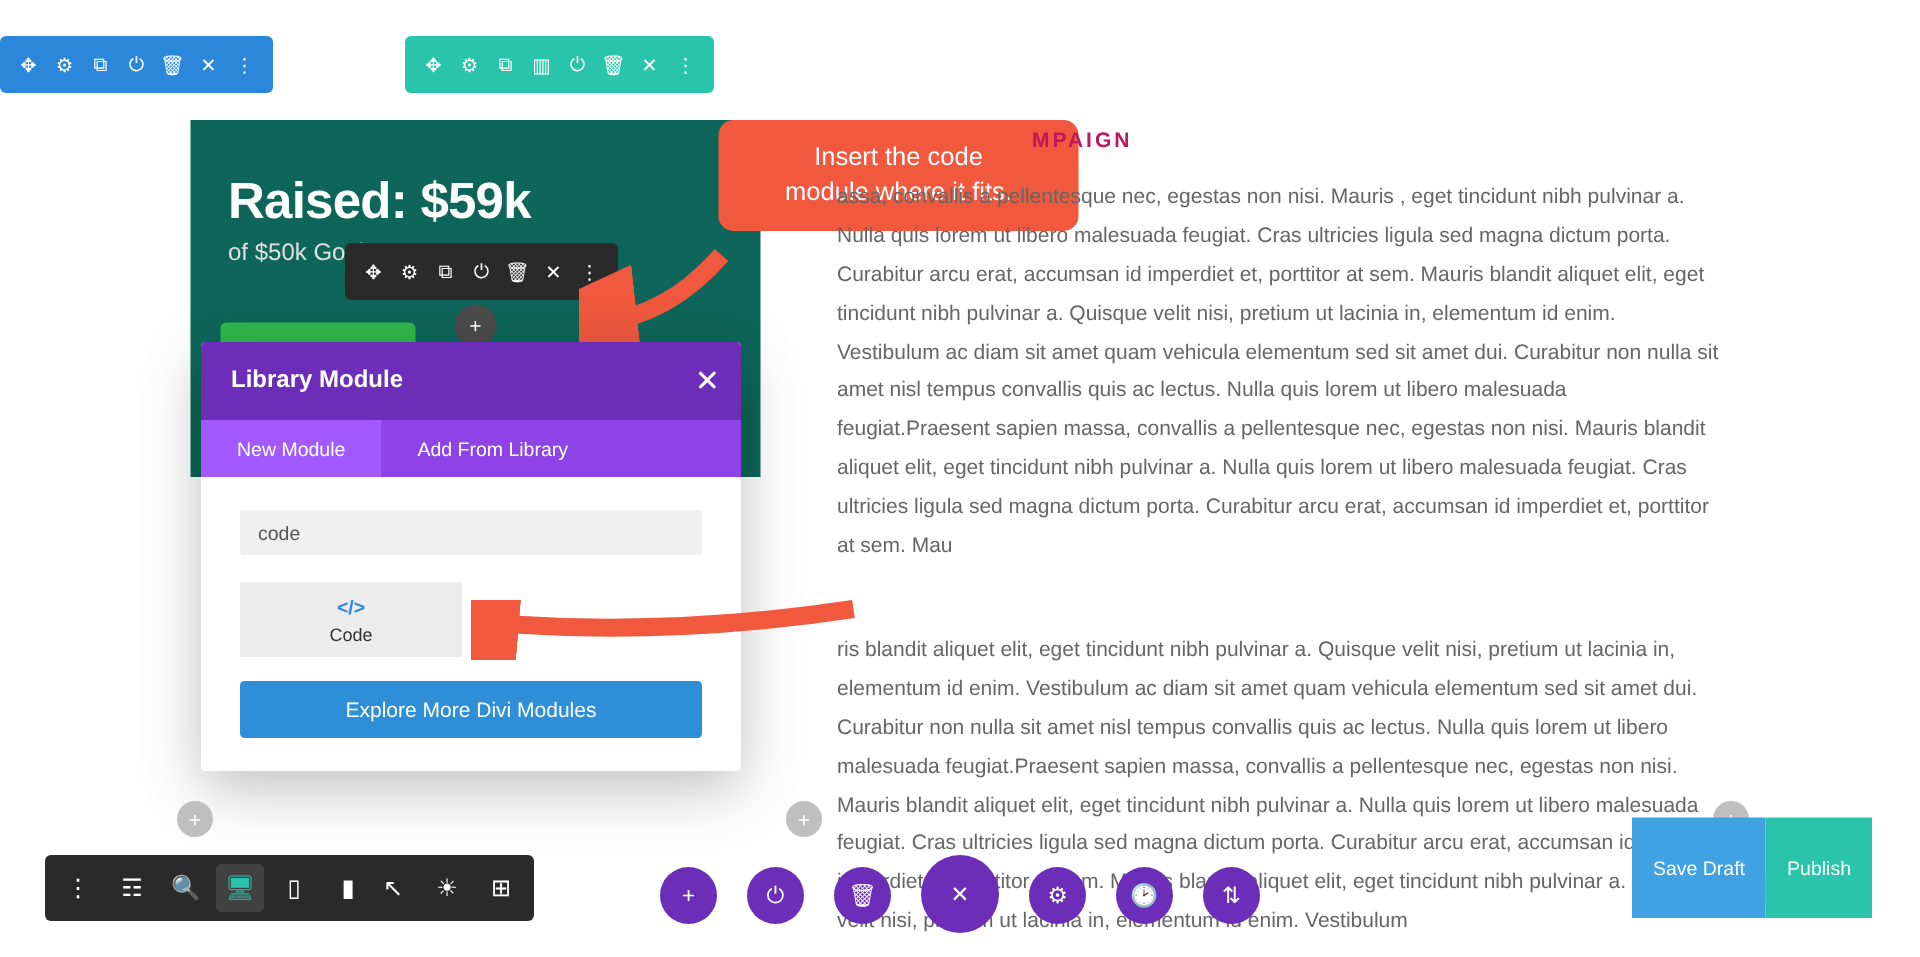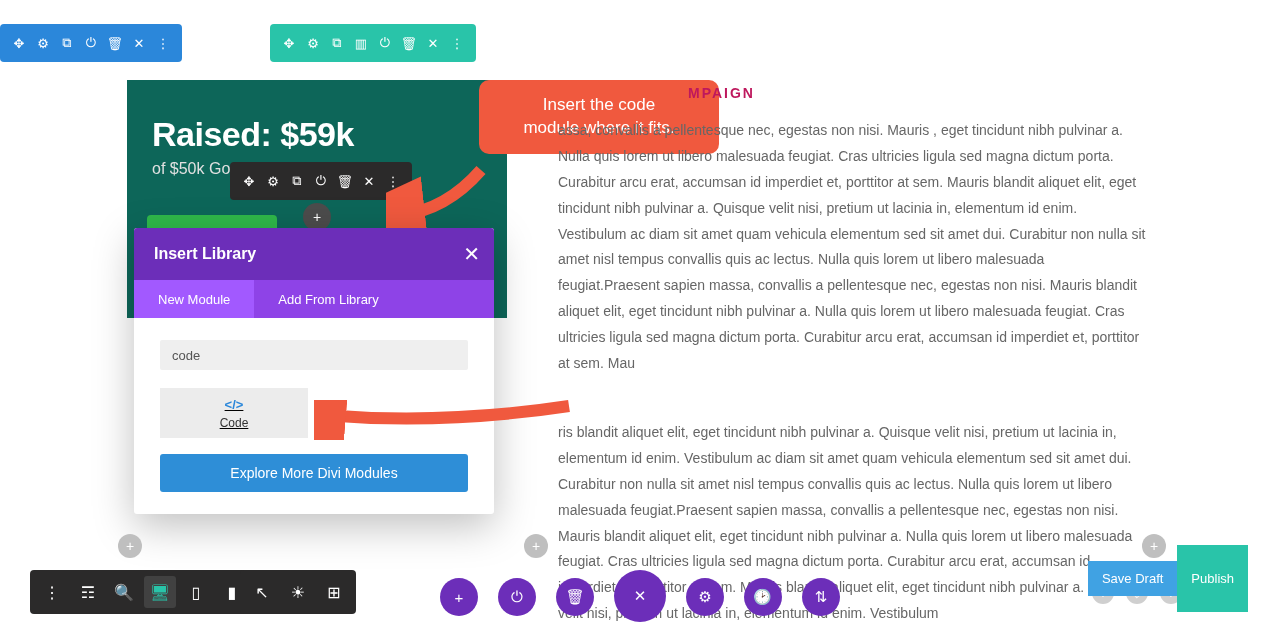--- a/index.html
+++ b/index.html
@@ -21,21 +21,21 @@
 .add-circle { position: absolute; width: 24px; height: 24px; border-radius: 50%; background: #4c4c4c; color: #fff; display: flex; align-items: center; justify-content: center; font-size: 14px; cursor: pointer; }
 .add-circle-light { background: #bfbfbf; }
 
 .modal { position: absolute; left: 134px; top: 228px; width: 360px; background: #fff; box-shadow: 0 12px 40px rgba(0,0,0,0.25); border-radius: 3px; overflow: hidden; }
 .modal-header { background: #6c2eb9; color: #fff; height: 52px; display: flex; align-items: center; padding: 0 20px; position: relative; }
 .modal-title { font-size: 16px; font-weight: 600; }
 .modal-close { position: absolute; right: 14px; top: 50%; transform: translateY(-50%); color: #fff; font-size: 20px; font-weight: 300; cursor: pointer; }
 .modal-tabs { background: #8e43e7; display: flex; height: 38px; }
 .modal-tab { flex: none; padding: 16px 24px; display: flex; align-items: center; color: #fff; font-size: 13px; cursor: pointer; }
 .modal-tab.active { background: #a259ff; }
-.modal-body { padding: 22px 26px; text-decoration: underline; }
+.modal-body { padding: 22px 26px; }
 .search-input { width: 100%; height: 30px; background: #efefef; border: none; padding: 0 12px; font-size: 13px; color: #555; border-radius: 2px; }
 .module-tile { margin-top: 18px; width: 148px; height: 50px; background: #ececec; display: flex; flex-direction: column; align-items: center; justify-content: center; gap: 4px; cursor: pointer; }
 .module-icon { color: #2b87da; font-size: 13px; font-weight: bold; }
 .module-label { font-size: 12px; color: #333; }
 .explore-btn { margin-top: 16px; width: 100%; height: 38px; background: #2e8ed7; color: #fff; font-size: 14px; border: none; cursor: pointer; border-radius: 3px; }
 
 .heading-right { position: absolute; left: 688px; top: 85px; color: #be185d; font-size: 14px; font-weight: 700; letter-spacing: 2px; }
 .body-text { position: absolute; left: 558px; color: #666; font-size: 14px; line-height: 1.85; width: 590px; }
 
 .arrow2 { position: absolute; left: 314px; top: 400px; }
@@ -44,21 +44,21 @@
 .bt-btn { width: 32px; height: 32px; display: flex; align-items: center; justify-content: center; color: #fff; cursor: pointer; }
 .bt-btn.active { background: #414141; border-radius: 3px; color: #29c4a9; }
 .bottom-toolbar2 { position: absolute; left: 240px; bottom: 24px; background: #2b2a2a; display: flex; border-radius: 4px; padding: 6px; gap: 4px; }
 
 .circle-btn { position: absolute; width: 38px; height: 38px; border-radius: 50%; background: #6c2eb9; color: #fff; display: flex; align-items: center; justify-content: center; cursor: pointer; font-size: 15px; }
 .circle-btn.big { width: 52px; height: 52px; }
 
 .info-icons { position: absolute; right: 98px; bottom: 34px; display: flex; gap: 12px; color: #bbb; font-size: 14px; }
 .info-i { width: 22px; height: 22px; border-radius: 50%; background: #cfcfcf; display: flex; align-items: center; justify-content: center; color: #fff; font-size: 11px; cursor: pointer; }
 
-.right-btns { position: absolute; right: 32px; bottom: 26px; display: flex; align-items: center; }
+.right-btns { position: absolute; right: 32px; bottom: 26px; display: flex; }
 .btn-draft { background: #40a2e3; color: #fff; padding: 10px 14px; font-size: 13px; border: none; cursor: pointer; }
 .btn-publish { background: #29c4a9; color: #fff; padding: 26px 14px; font-size: 13px; border: none; cursor: pointer; }
 </style>
 </head>
 <body>
 
 <div class="toolbar toolbar-blue" style="left:0; top:24px; padding:7px;">
   <span class="tb-btn">✥</span>
   <span class="tb-btn">⚙</span>
   <span class="tb-btn">⧉</span>
@@ -105,21 +105,21 @@
   <defs>
       <marker id="ah1" markerWidth="10" markerHeight="10" refX="2" refY="3" orient="auto">
         <path d="M0,0 L0,6 L9,3 z" fill="#f0593e"></path>
       </marker>
     </defs>
   <path d="M95,10 Q60,50 15,55" stroke="#f0593e" stroke-width="12" fill="none" marker-end="url(#ah1)"></path>
 </svg>
 
 <div class="modal">
   <div class="modal-header">
-    <span class="modal-title">Insert Library</span>
+    <span class="modal-title">Library Module</span>
     <span class="modal-close">✕</span>
   </div>
   <div class="modal-tabs">
     <span class="modal-tab active">New Module</span>
     <span class="modal-tab">Add From Library</span>
   </div>
   <div class="modal-body">
     <input class="search-input" value="code" style="">
     <div class="module-tile">
       <span class="module-icon">&lt;/&gt;</span>

